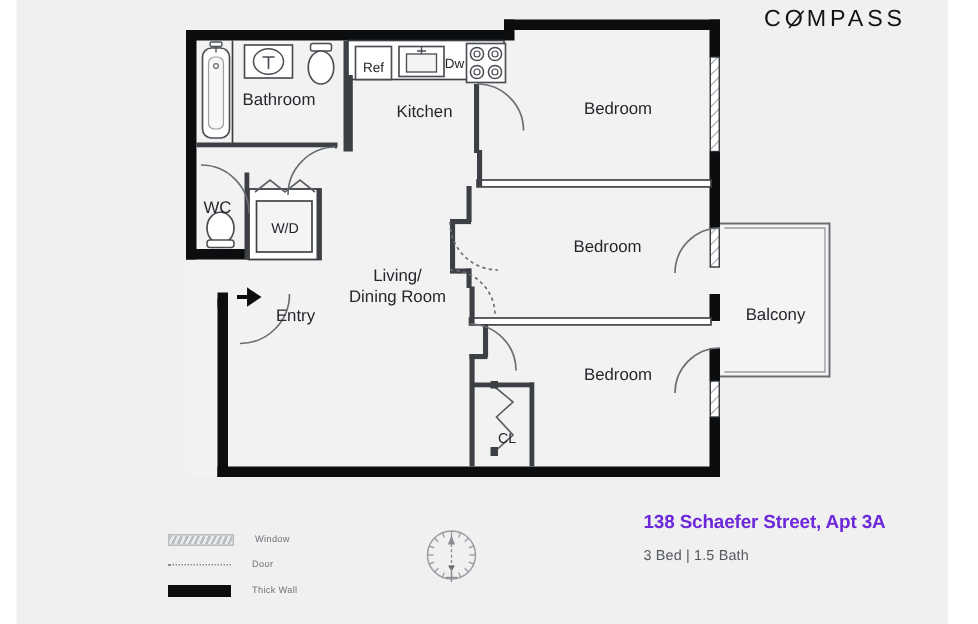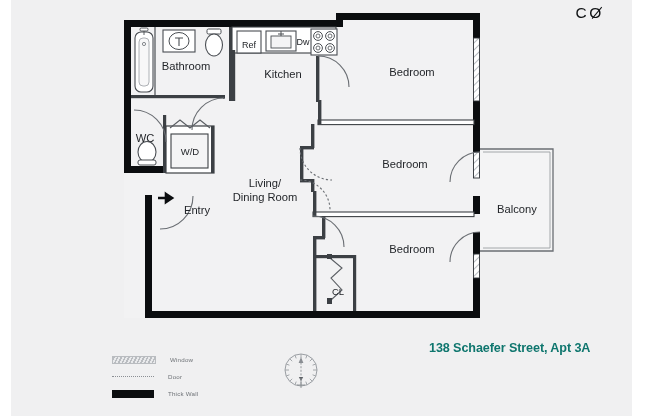--- a/index.html
+++ b/index.html
@@ -33,21 +33,21 @@
   .lbl{
     font-family:"Liberation Sans", sans-serif;
     fill:#23262a;
   }
   .room-lbl{font-size:11.2px;}
   .small-lbl{font-size:9.5px;}
   .addr-block{
     position:absolute;left:429px;top:341px;width:215px;
   }
   .addr-line{
-    font-size:12.6px;font-weight:bold;color:#0f766e;
+    font-size:12.6px;font-weight:bold;color:#6d28d9;
     line-height:15.5px;letter-spacing:-0.1px;
   }
   .addr-sub{
     margin-top:8px;font-size:9.6px;color:#55595e;letter-spacing:0.1px;
   }
   .legend{
     position:absolute;left:112px;top:353px;width:130px;
   }
   .legend-row{
     display:flex;align-items:center;height:13px;margin-bottom:4px;
@@ -70,20 +70,21 @@
 </head>
 <body>
 
 <div id="stage">
 
   <div class="bg-plate"></div>
 
   <div id="brand">
     <span>C</span>
       <span class="c-o"><span>O</span><span class="slash"></span></span>
+      <span>MPASS</span>
   </div>
 
   <svg class="plan-svg" width="652" height="416" viewBox="0 0 652 416">
     <defs>
       <pattern id="winhatch" patternUnits="userSpaceOnUse" width="5" height="5" patternTransform="rotate(45)">
         <rect width="5" height="5" fill="#ffffff"></rect>
         <line x1="0" y1="0" x2="0" y2="5" stroke="#9aa0a6" stroke-width="1.4"></line>
       </pattern>
     </defs>
 
@@ -313,15 +314,16 @@
       <line x1="23" y1="11" x2="23" y2="30" stroke="#8a8e93" stroke-width="0.9" stroke-dasharray="2 1.6"></line>
       <path d="M23 9 L20.6 15 L25.4 15 Z" fill="#8a8e93"></path>
       <path d="M20.8 29 L25.2 29 L23 33 Z" fill="#5b5f64"></path>
       <line x1="23" y1="30" x2="23" y2="40" stroke="#8a8e93" stroke-width="0.9"></line>
       <line x1="19" y1="37" x2="27" y2="37" stroke="#8a8e93" stroke-width="0.9"></line>
     </svg>
   </div>
 
   <div class="addr-block">
     <div class="addr-line">138 Schaefer Street, Apt 3A</div>
+    <div class="addr-sub">3 Bed | 1.5 Bath</div>
   </div>
 
 </div>
 
 </body></html>

